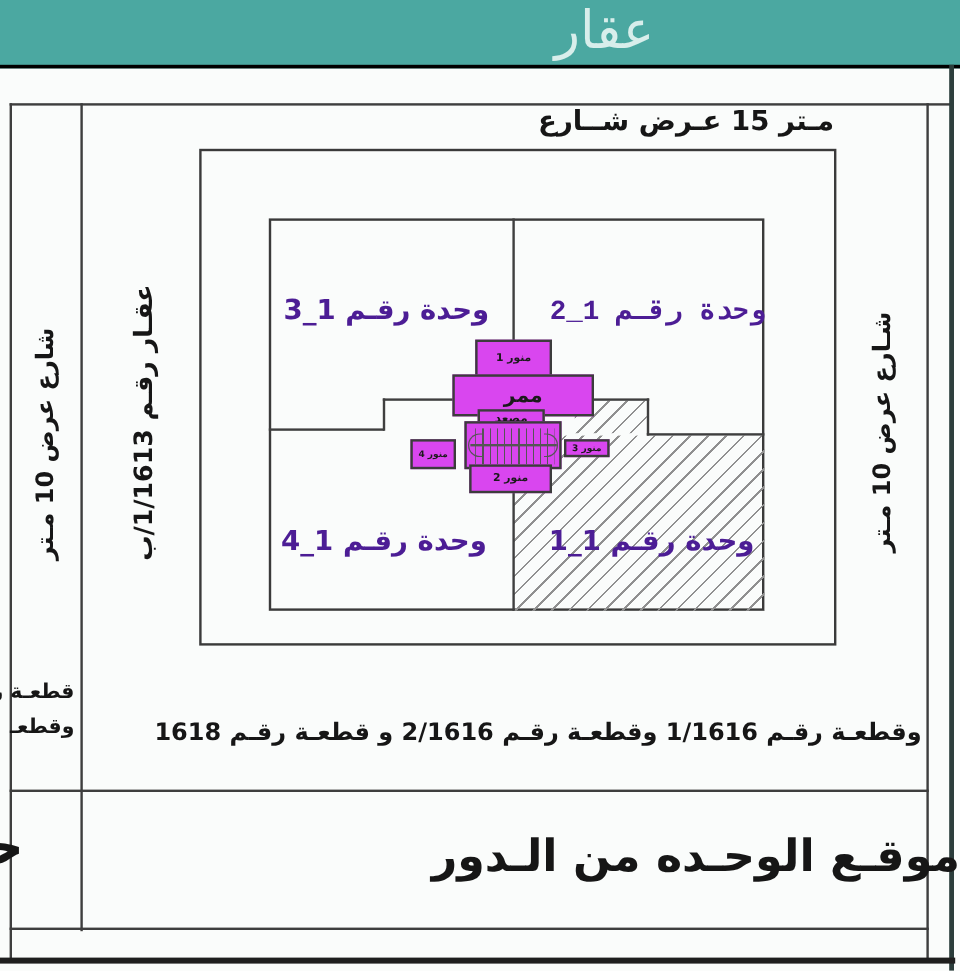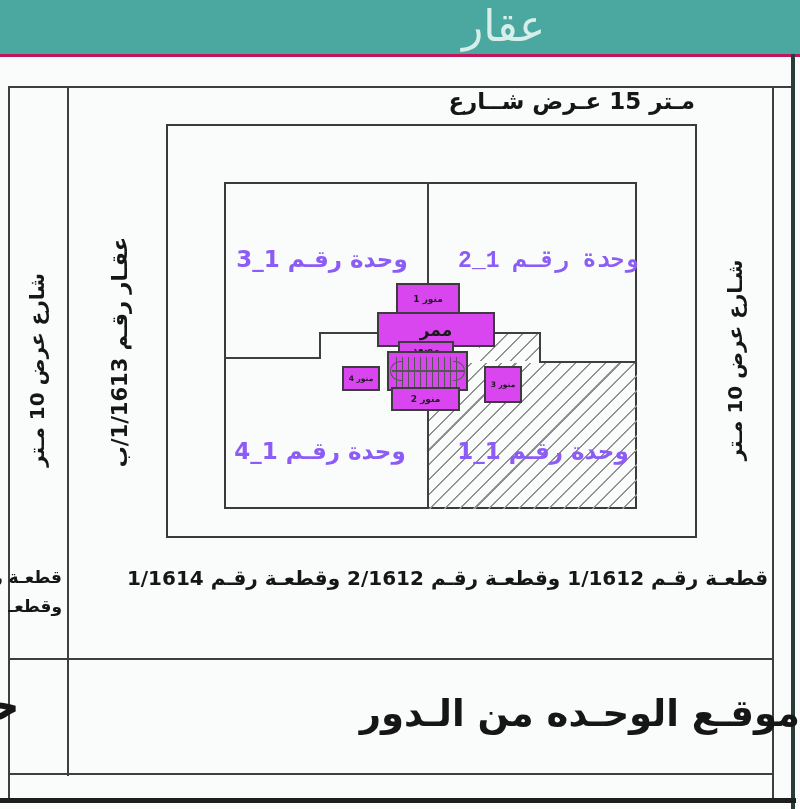--- a/index.html
+++ b/index.html
@@ -1,19 +1,19 @@
 <!DOCTYPE html>
 <html lang="ar"><head>
 <meta charset="utf-8">
 <style>
   html,body{margin:0;padding:0;}
   body{font-family:"DejaVu Sans",sans-serif;}
   #canvas{position:relative;width:800px;height:809px;background:#fafcfb;overflow:hidden;}
   
-  .banner{position:absolute;left:0;top:0;width:800px;height:54px;background:#4ba8a1;border-bottom:3px solid #be185d;}
+  .banner{position:absolute;left:0;top:0;width:800px;height:54px;background:#4ba8a1;border-bottom:3px solid #000000;}
   .banner-title{position:absolute;left:462px;top:0px;font-size:44px;color:#d8eeeb;direction:rtl;}
   
   .ln{position:absolute;background:#3e3e3e;}
   .edge-dark{position:absolute;background:#2a3c3a;}
   
   .vtext{position:absolute;transform:rotate(-90deg);transform-origin:center;text-align:center;
          font-weight:bold;color:#161616;direction:rtl;white-space:nowrap;}
   .htext{position:absolute;font-weight:bold;color:#161616;direction:rtl;white-space:nowrap;}
   
   .rect{position:absolute;border:2px solid #3a3a3a;box-sizing:border-box;background:transparent;}
@@ -22,21 +22,21 @@
          background:repeating-linear-gradient(135deg,transparent 0,transparent 9px,#909090 9px,#909090 10.5px);}
   .cbox{position:absolute;border:2px solid #3c3c3c;box-sizing:border-box;background:#d946ef;z-index:3;
         display:flex;align-items:center;justify-content:center;font-weight:bold;color:#1a1a1a;direction:rtl;white-space:nowrap;}
   .treads{position:absolute;left:7px;top:4px;width:66px;height:30px;
           background:repeating-linear-gradient(90deg,#555 0,#555 1px,transparent 1px,transparent 6px);}
   .stair-mid{position:absolute;left:3px;top:17px;width:72px;height:1.5px;background:#555;}
   .arcL{position:absolute;left:1px;top:8px;width:12px;height:20px;border:1.5px solid #555;border-right:none;
         border-radius:10px 0 0 10px;box-sizing:border-box;background:transparent;}
   .arcR{position:absolute;right:1px;top:8px;width:12px;height:20px;border:1.5px solid #555;border-left:none;
         border-radius:0 10px 10px 0;box-sizing:border-box;background:transparent;}
-  .ulabel{position:absolute;font-weight:bold;font-size:23px;color:#8b5cf6;text-align:center;
+  .ulabel{position:absolute;font-weight:bold;font-size:23px;color:#4c1d95;text-align:center;
           direction:rtl;white-space:nowrap;z-index:4;}
   .plots-line{position:absolute;right:32px;direction:rtl;text-align:right;font-weight:bold;
               font-size:20px;color:#161616;white-space:nowrap;}
   .partial{position:absolute;direction:rtl;text-align:right;font-weight:bold;color:#161616;white-space:nowrap;}
 </style>
 </head>
 <body>
 
 <div id="canvas">
 
@@ -90,29 +90,29 @@
     </div>
   <div class="cbox" style="left:387px;top:351px;width:81px;height:40px;">
     <div class="treads"></div>
     <div class="stair-mid"></div>
     <div class="arcL"></div>
     <div class="arcR"></div>
   </div>
   <div class="cbox" style="left:342px;top:366px;width:38px;height:25px;font-size:7.5px;">
       <span>منور 4</span>
     </div>
-  <div class="cbox" style="left:484px;top:366px;width:38px;height:37px;font-size:7.5px;text-align:right;">
+  <div class="cbox" style="left:470px;top:366px;width:38px;height:15px;font-size:7.5px;text-align:right;">
       <span>منور 3</span>
     </div>
   <div class="cbox" style="left:391px;top:387px;width:69px;height:24px;font-size:9px;">
       <span>منور 2</span>
     </div>
 
   <div class="ulabel" style="left:212px;top:246px;width:220px;">وحدة رقـم 1_3</div>
   <div class="ulabel" style="left:438px;top:246px;width:220px;font-family:Liberation Mono, monospace;">وحدة رقـم 1_2</div>
   <div class="ulabel" style="left:210px;top:438px;width:220px;">وحدة رقـم 1_4</div>
   <div class="ulabel" style="left:433px;top:438px;width:220px;">وحدة رقـم 1_1</div>
 
-  <div class="plots-line" style="top:566px;">قطعـة رقـم 1/1612 وقطعـة رقـم 2/1612  وقطعـة رقـم 1/1614</div>
+  <div class="plots-line" style="top:598px;">وقطعـة رقـم 1/1616 وقطعـة رقـم 2/1616 و قطعـة رقـم 1618</div>
 
   <div class="htext" style="left:150px;top:686px;width:650px;font-size:37px;line-height:56px;">موقـع الوحـده من الـدور</div>
 
 </div>
 
 </body></html>

